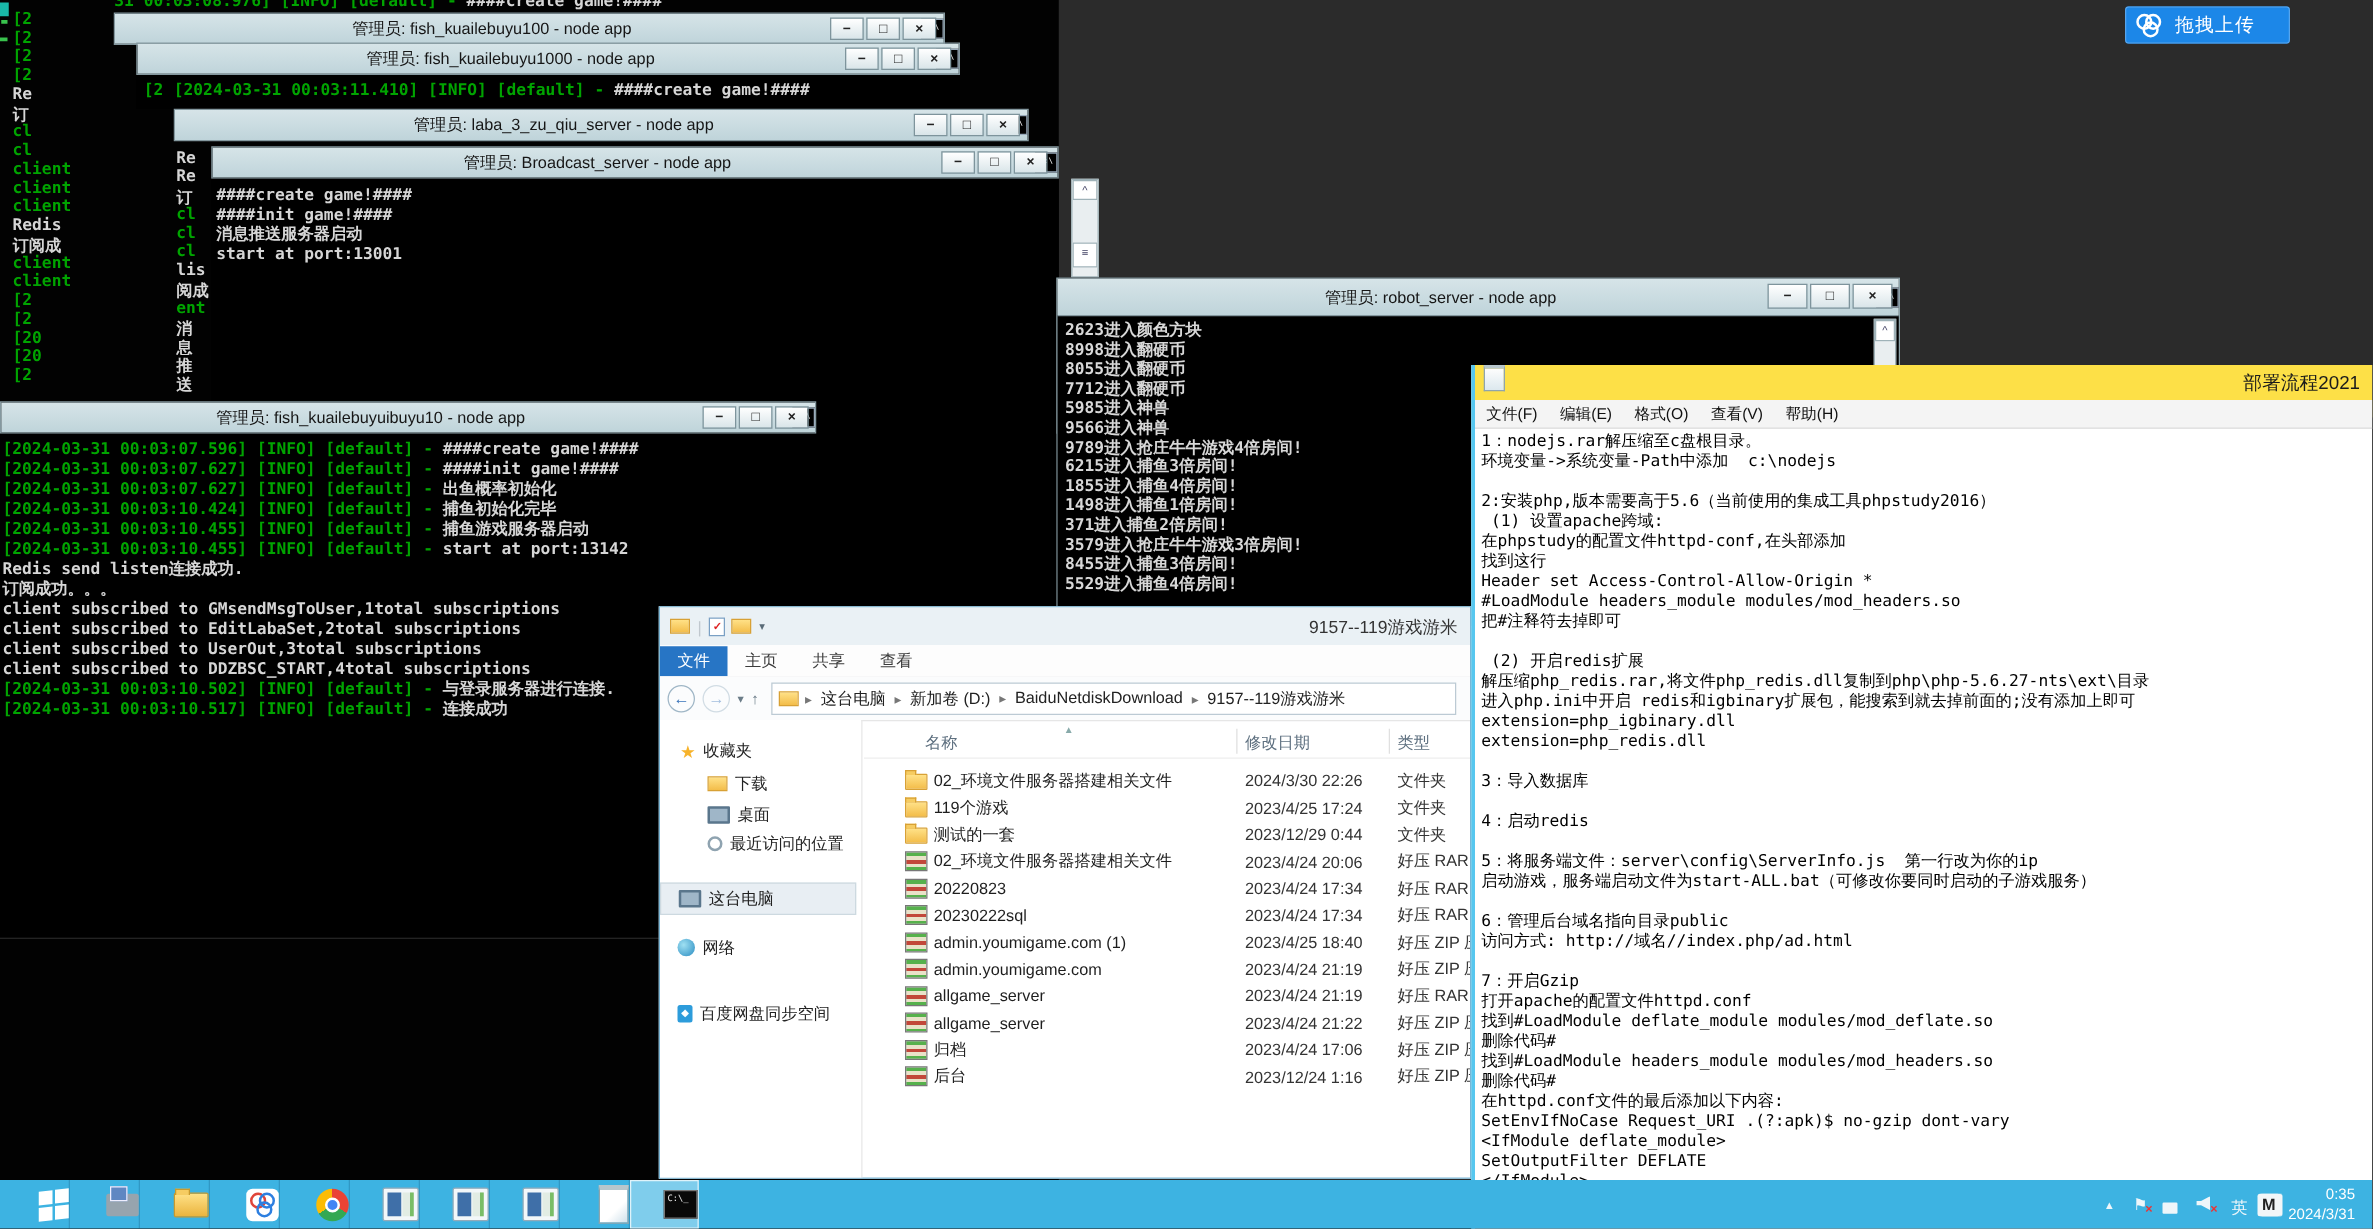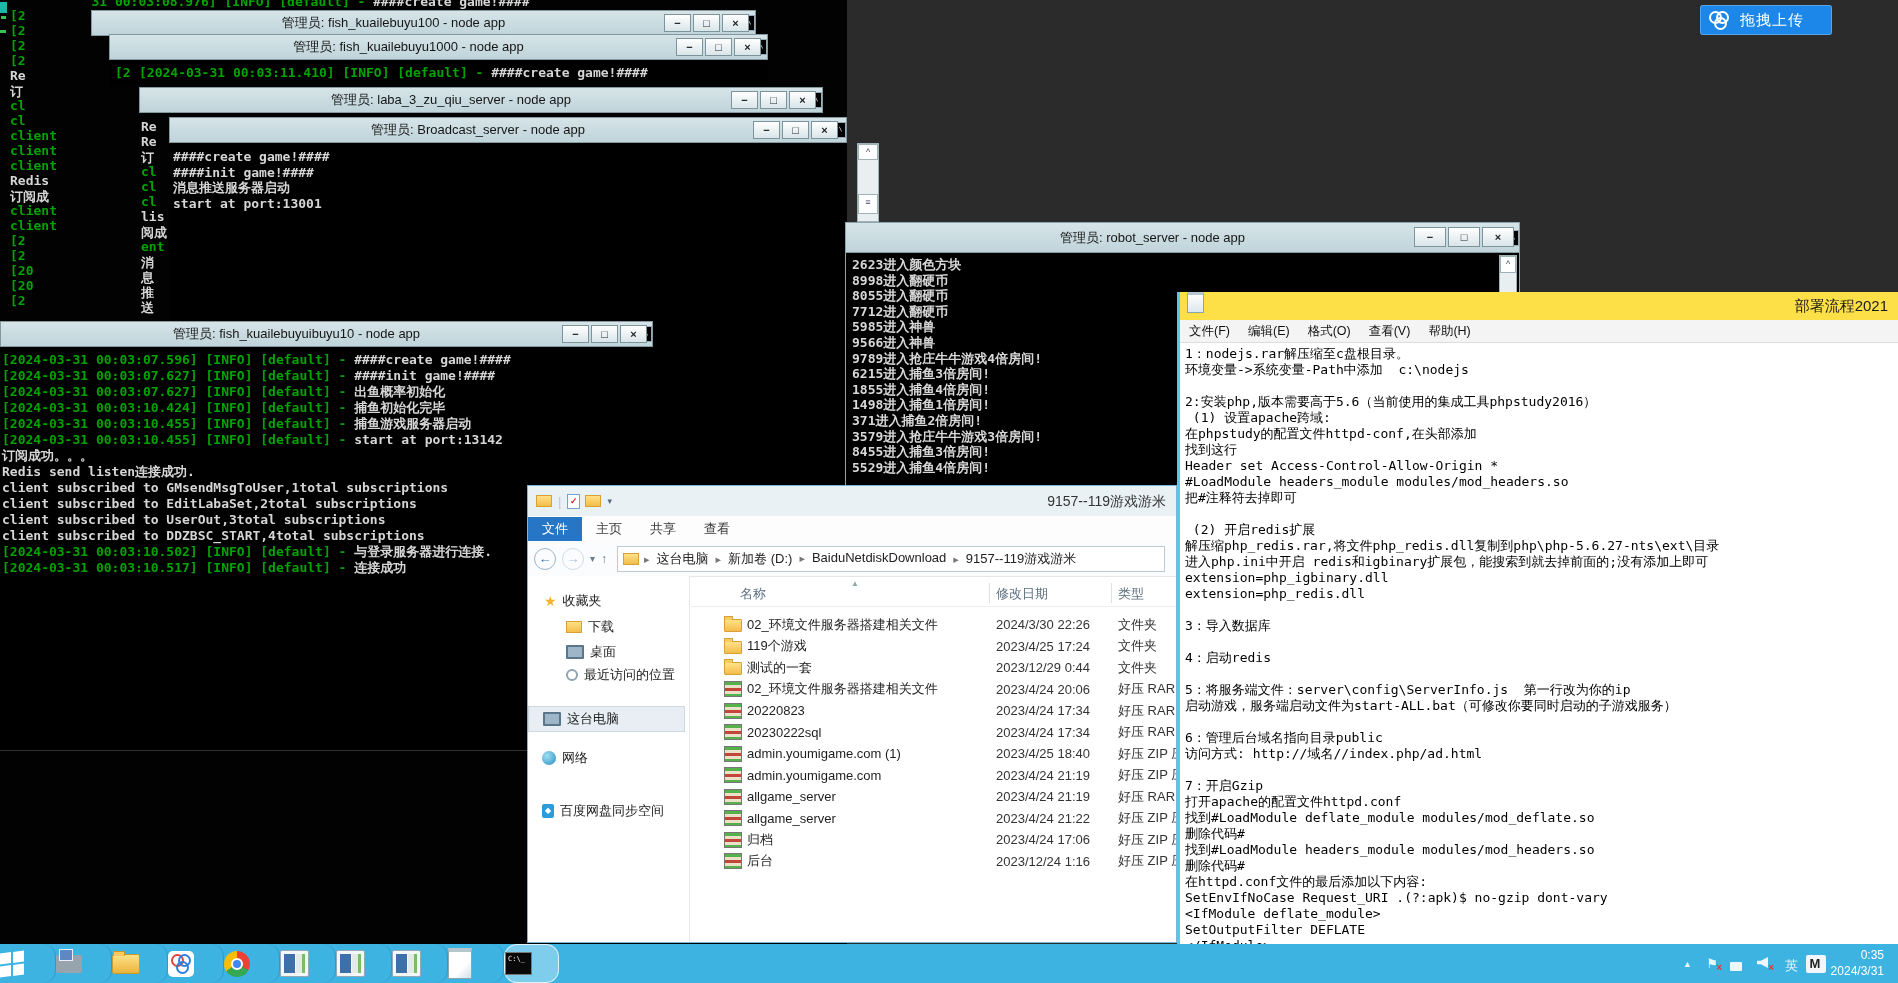--- a/index.html
+++ b/index.html
@@ -66,21 +66,21 @@
   [data-icon="rar"] .ficon,[data-icon="zip"] .ficon{border:1px solid #777;background:repeating-linear-gradient(180deg,#56b14c 0 3px,#e9e2c9 3px 6px,#c2473a 6px 9px,#e9e2c9 9px 12px,#56b14c 12px 15px);}
   .mini-folder{width:14px;height:10px;background:linear-gradient(#ffe187,#f3bd4a);border:1px solid #d8a135;position:relative;}
   .mini-doc{width:11px;height:13px;background:#fff;border:1px solid #7aa0c4;color:#d22;font-size:9px;line-height:12px;text-align:center;font-weight:bold;}
   .monitor{width:14px;height:10px;background:#9fb6c8;border:2px solid #5a768c;border-radius:1px;}
   .clockic{width:12px;height:12px;border-radius:50%;border:2px solid #8fa3b0;box-sizing:border-box;}
   .neticon{width:14px;height:14px;border-radius:50%;background:radial-gradient(circle at 35% 35%,#9fe0f2,#2a8cc2);}
   .baiduic{width:12px;height:14px;background:#2d9cdb;border-radius:2px;color:#fff;font-size:8px;text-align:center;line-height:14px;}
   .star{color:#f7b32b;font-size:14px;}
   
   #taskbar{position:absolute;left:0;top:944px;width:1898px;height:39px;background:#3db3e2;display:flex;align-items:stretch;z-index:40;}
-  .tbtn{width:55px;border-right:1px solid rgba(10,70,110,.25);display:flex;align-items:center;justify-content:flex-start;flex:none;border-radius:13px;}
+  .tbtn{width:55px;border-right:1px solid rgba(10,70,110,.25);display:flex;align-items:center;justify-content:flex-end;flex:none;}
   .tbtn.active{background:rgba(255,255,255,.34);border:1px solid rgba(255,255,255,.75);box-sizing:border-box;}
   .startlogo{display:grid;grid-template-columns:11px 11px;grid-template-rows:11px 11px;gap:2px;transform:skewY(-7deg);}
   .startlogo i{background:#fff;}
   .srvmgr{width:26px;height:18px;background:#97a4ae;border-radius:2px;position:relative;}
   .srvmgr:before{content:"";position:absolute;left:3px;top:-6px;width:12px;height:10px;background:#5f87c2;border:1px solid #eef;}
   .tfolder{width:26px;height:18px;background:linear-gradient(#ffe187,#eab43e);border:1px solid #c89a2e;border-radius:2px;position:relative;}
   .tfolder:before{content:"";position:absolute;left:0;top:-4px;width:10px;height:4px;background:#f6cc62;border:1px solid #c89a2e;border-bottom:none;}
   .knotbox{width:26px;height:26px;background:#fff;border-radius:5px;position:relative;}
   .knotbox i{position:absolute;width:9px;height:9px;border-radius:50%;}
   .chrome{width:26px;height:26px;border-radius:50%;background:conic-gradient(#ea4335 0 33%,#34a853 0 66%,#fbbc05 0 100%);position:relative;}
@@ -255,22 +255,22 @@
     </span>
   </div>
   <div class="conbody" style="left:0;top:347px;width:845px;height:403px;z-index:9;padding:5px 0 0 2px;box-sizing:border-box;">
 
   <div class="conline"><span class="g">[2024-03-31 00:03:07.596] [INFO] [default] - </span><span class="w">####create game!####</span></div>
       <div class="conline"><span class="g">[2024-03-31 00:03:07.627] [INFO] [default] - </span><span class="w">####init game!####</span></div>
       <div class="conline"><span class="g">[2024-03-31 00:03:07.627] [INFO] [default] - </span><span class="w">出鱼概率初始化</span></div>
       <div class="conline"><span class="g">[2024-03-31 00:03:10.424] [INFO] [default] - </span><span class="w">捕鱼初始化完毕</span></div>
       <div class="conline"><span class="g">[2024-03-31 00:03:10.455] [INFO] [default] - </span><span class="w">捕鱼游戏服务器启动</span></div>
       <div class="conline"><span class="g">[2024-03-31 00:03:10.455] [INFO] [default] - </span><span class="w">start at port:13142</span></div>
+      <div class="conline"><span class="g"></span><span class="w">Redis send listen连接成功.</span></div>
       <div class="conline"><span class="g"></span><span class="w">订阅成功。。。</span></div>
-      <div class="conline"><span class="g"></span><span class="w">Redis send listen连接成功.</span></div>
       <div class="conline"><span class="g"></span><span class="w">client subscribed to GMsendMsgToUser,1total subscriptions</span></div>
       <div class="conline"><span class="g"></span><span class="w">client subscribed to EditLabaSet,2total subscriptions</span></div>
       <div class="conline"><span class="g"></span><span class="w">client subscribed to UserOut,3total subscriptions</span></div>
       <div class="conline"><span class="g"></span><span class="w">client subscribed to DDZBSC_START,4total subscriptions</span></div>
       <div class="conline"><span class="g">[2024-03-31 00:03:10.502] [INFO] [default] - </span><span class="w">与登录服务器进行连接.</span></div>
       <div class="conline"><span class="g">[2024-03-31 00:03:10.517] [INFO] [default] - </span><span class="w">连接成功</span></div>
     </div>
 
   <div id="explorer" style="z-index:20;">
     <div id="ex-titlebar">

